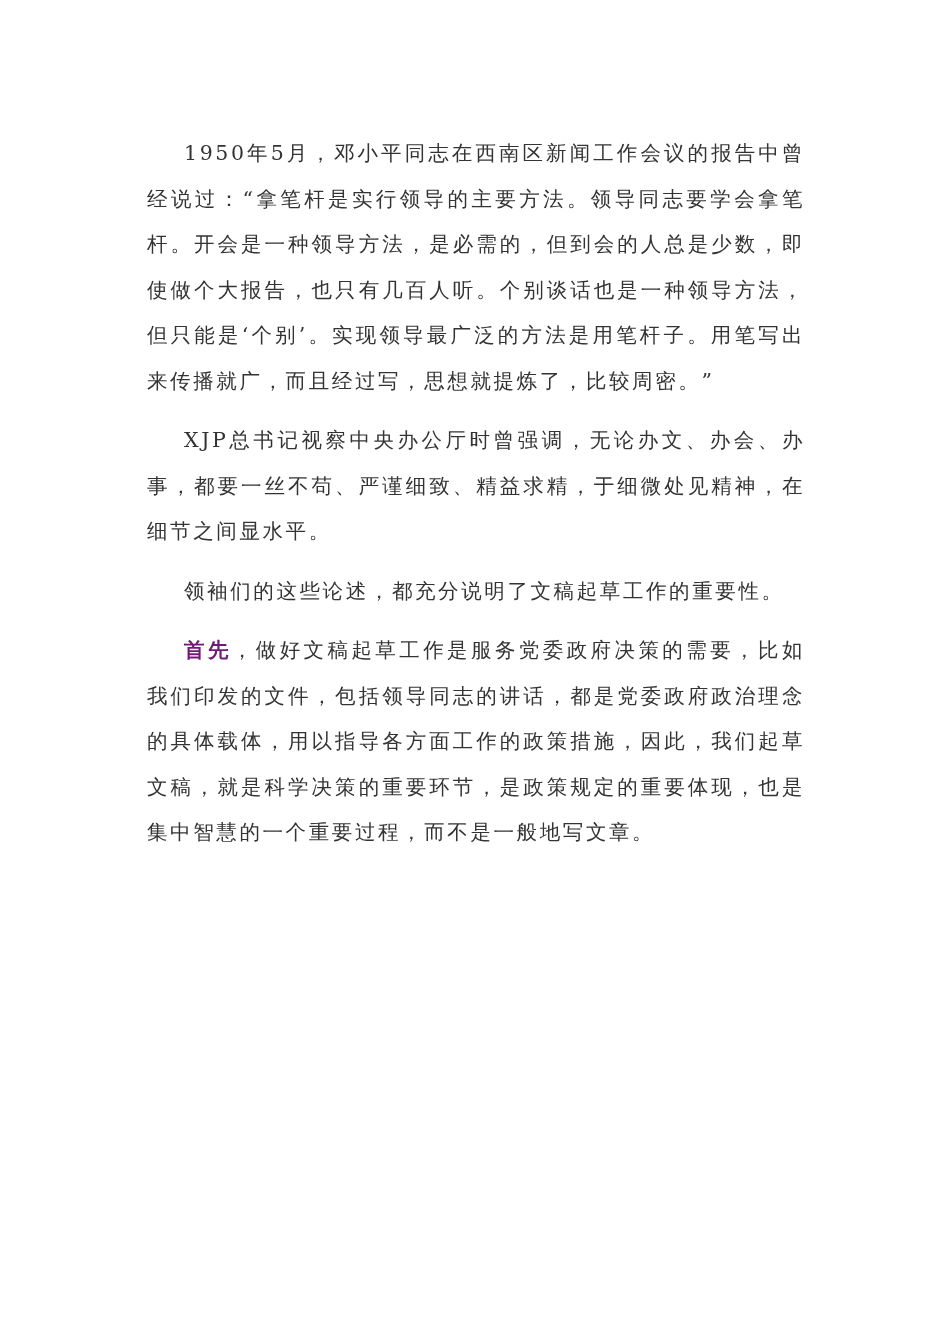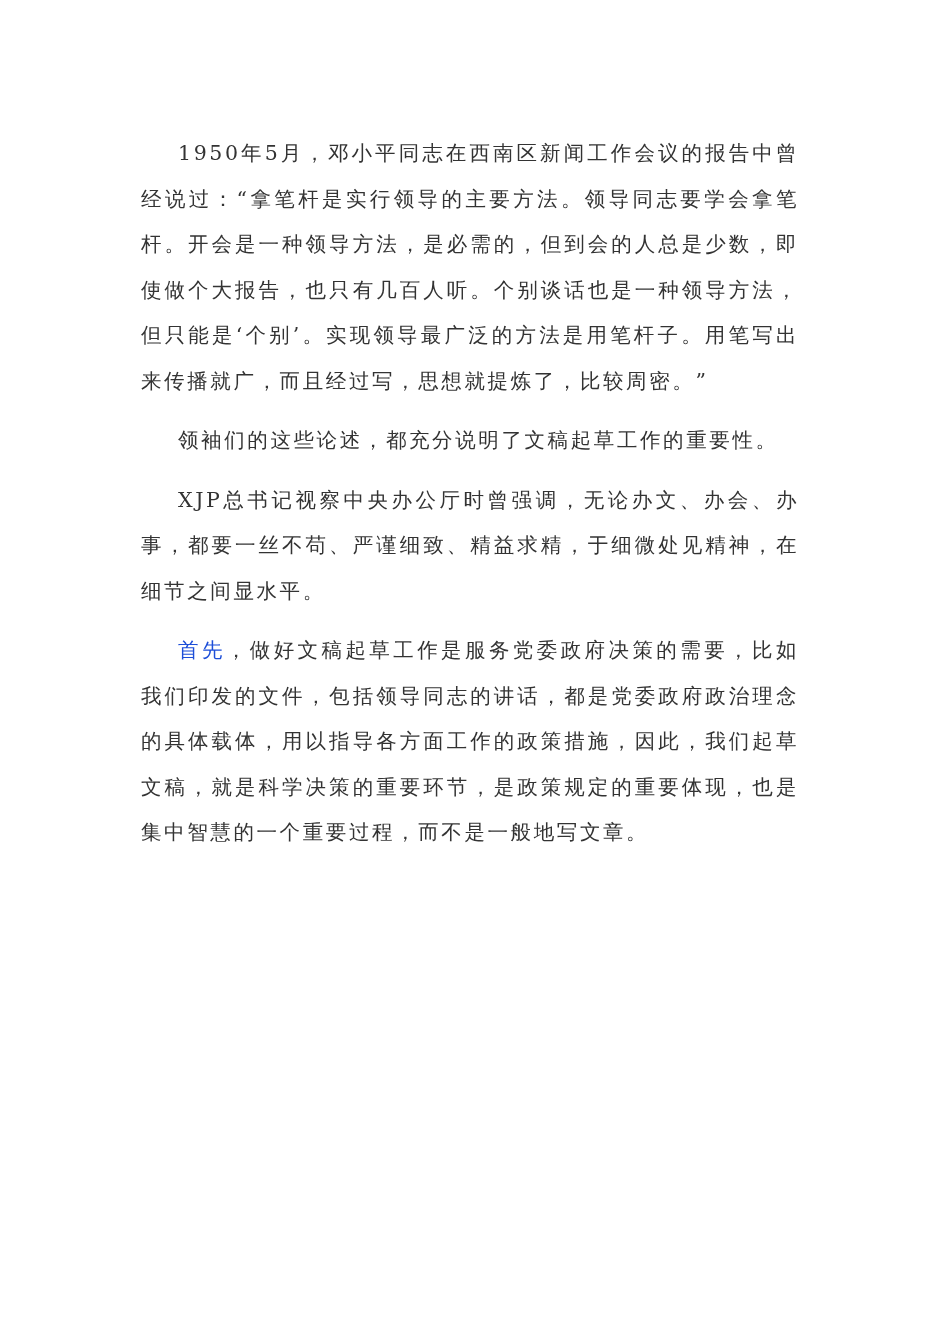--- a/index.html
+++ b/index.html
@@ -10,50 +10,50 @@
   body {
     width: 950px;
     height: 1344px;
     position: relative;
     overflow: hidden;
     font-family: "DejaVu Serif", "Liberation Serif", serif;
     color: #333333;
   }
   .page {
     position: absolute;
-    left: 141px;
+    left: 147px;
     top: 131px;
     width: 658px;
   }
   .para {
     margin: 0;
     font-size: 20.5px;
     line-height: 45.5px;
     text-align: justify;
     text-justify: inter-character;
     letter-spacing: 2.6px;
     text-indent: 37px;
   }
   .para + .para {
     margin-top: 14px;
   }
   .lead {
-    font-weight: normal;
-    color: #1d4ed8;
+    font-weight: bold;
+    color: #701a75;
   }
 </style>
 </head>
 <body>
 
 <div class="page">
   <p class="para">
     <span class="lead"></span><span>1950年5月，邓小平同志在西南区新闻工作会议的报告中曾经说过：“拿笔杆是实行领导的主要方法。领导同志要学会拿笔杆。开会是一种领导方法，是必需的，但到会的人总是少数，即使做个大报告，也只有几百人听。个别谈话也是一种领导方法，但只能是‘个别’。实现领导最广泛的方法是用笔杆子。用笔写出来传播就广，而且经过写，思想就提炼了，比较周密。”</span>
   </p>
   <p class="para">
-    <span class="lead"></span><span>领袖们的这些论述，都充分说明了文稿起草工作的重要性。</span>
+    <span class="lead"></span><span>XJP总书记视察中央办公厅时曾强调，无论办文、办会、办事，都要一丝不苟、严谨细致、精益求精，于细微处见精神，在细节之间显水平。</span>
   </p>
   <p class="para">
-    <span class="lead"></span><span>XJP总书记视察中央办公厅时曾强调，无论办文、办会、办事，都要一丝不苟、严谨细致、精益求精，于细微处见精神，在细节之间显水平。</span>
+    <span class="lead"></span><span>领袖们的这些论述，都充分说明了文稿起草工作的重要性。</span>
   </p>
   <p class="para">
     <span class="lead">首先</span><span>，做好文稿起草工作是服务党委政府决策的需要，比如我们印发的文件，包括领导同志的讲话，都是党委政府政治理念的具体载体，用以指导各方面工作的政策措施，因此，我们起草文稿，就是科学决策的重要环节，是政策规定的重要体现，也是集中智慧的一个重要过程，而不是一般地写文章。</span>
   </p>
 </div>
 
 </body></html>

